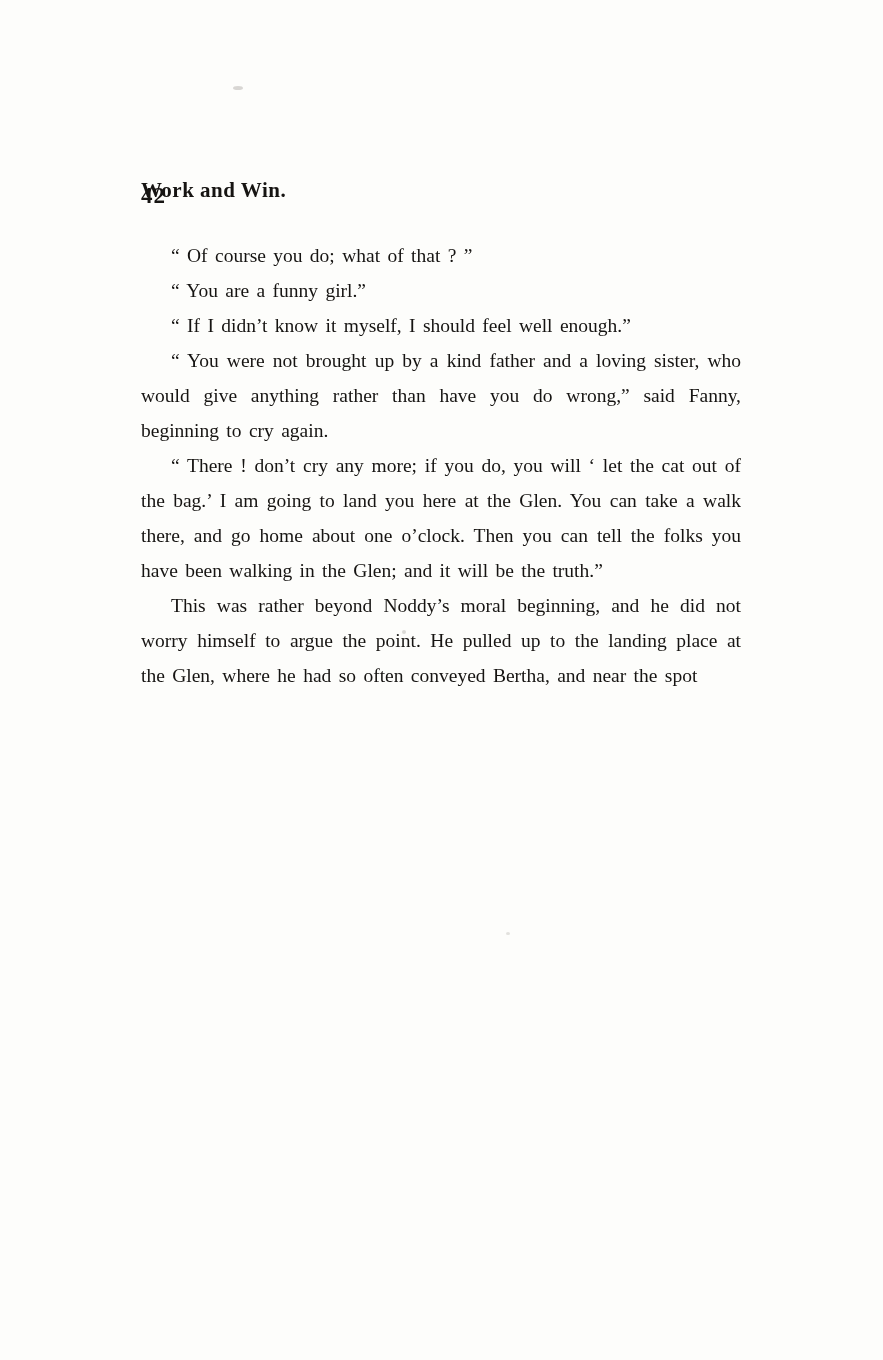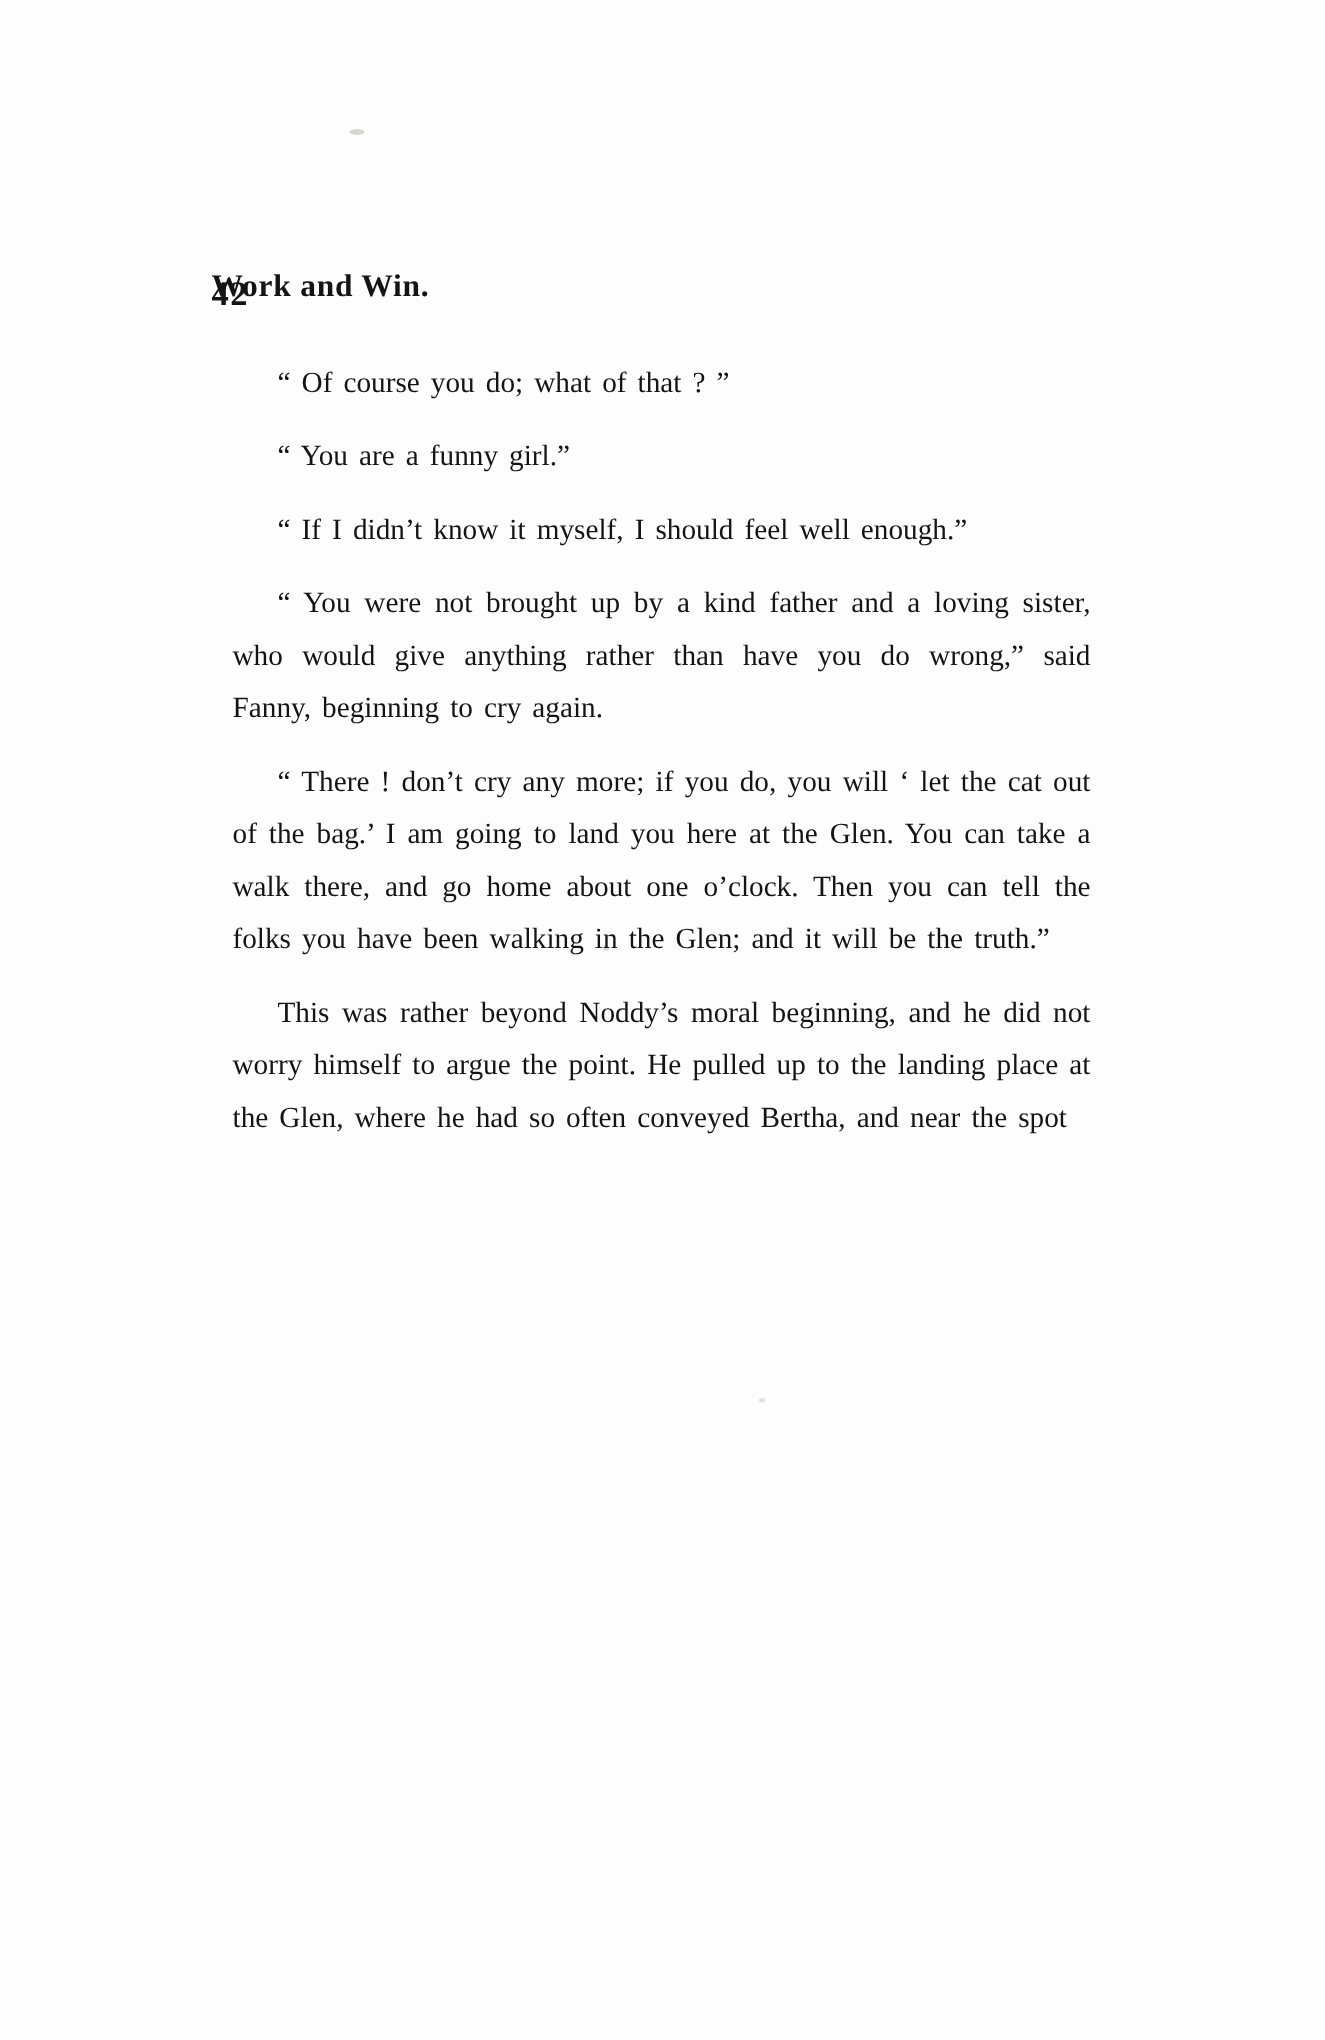--- a/index.html
+++ b/index.html
@@ -34,21 +34,21 @@
     font-weight: bold;
     letter-spacing: 1px;
     text-align: right;
   }
   .page-title {
     font-size: 21px;
     font-weight: bold;
     letter-spacing: 0.5px;
   }
   .page-body p {
-    margin: 14px;
+    margin: 0;
     text-indent: 30px;
     font-size: 19.5px;
     line-height: 35px;
     text-align: justify;
     word-spacing: 2.5px;
   }
   .scan-artifact {
     position: absolute;
     background: #b9b7b2;
     border-radius: 50%;

